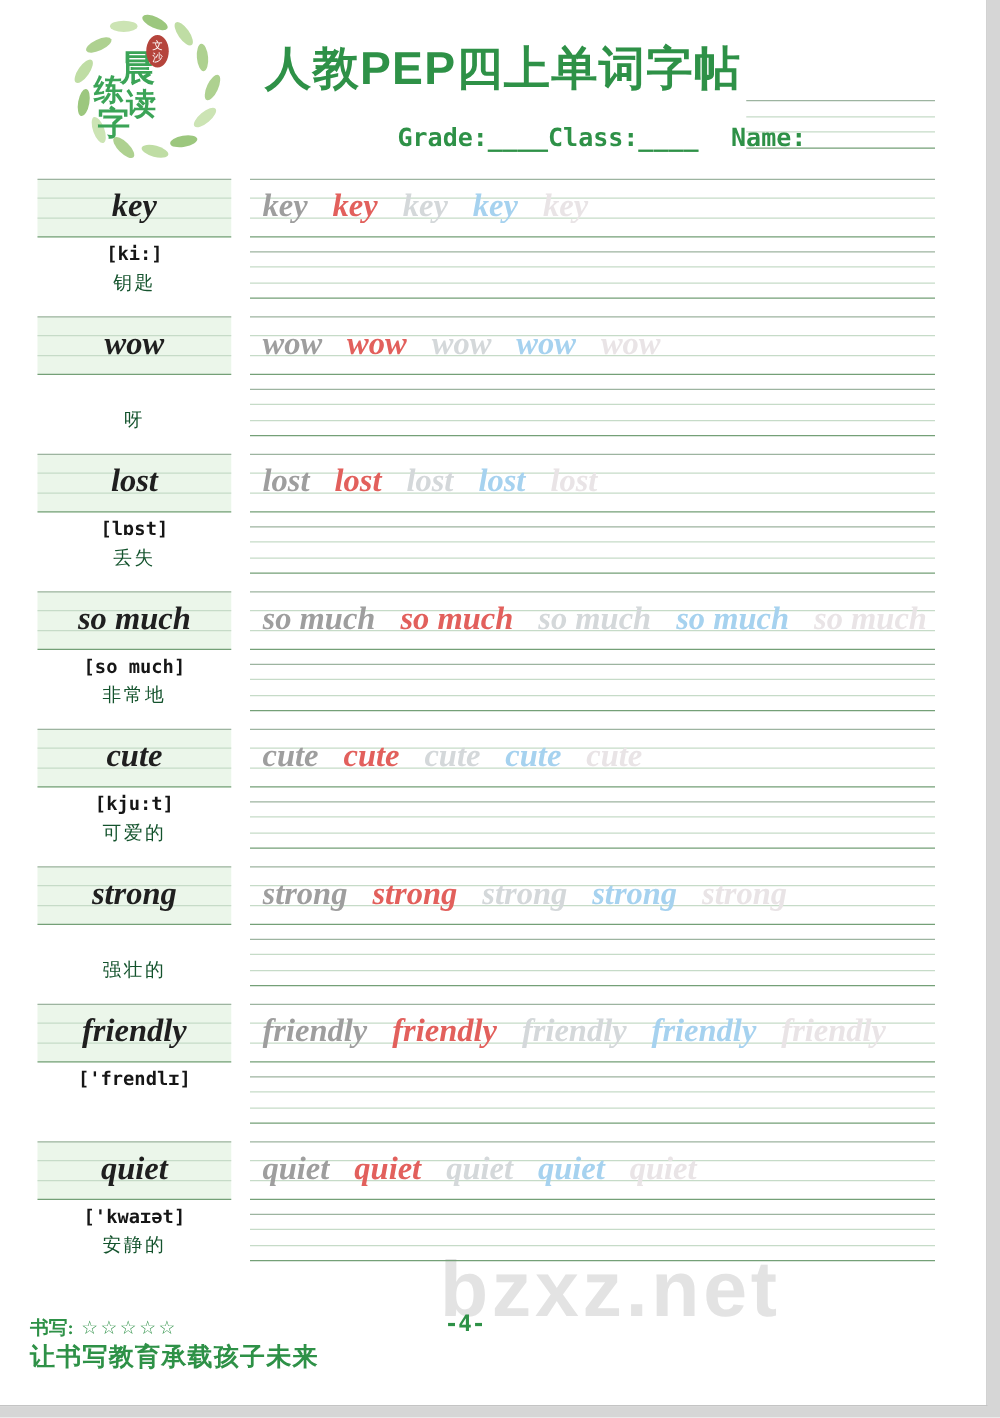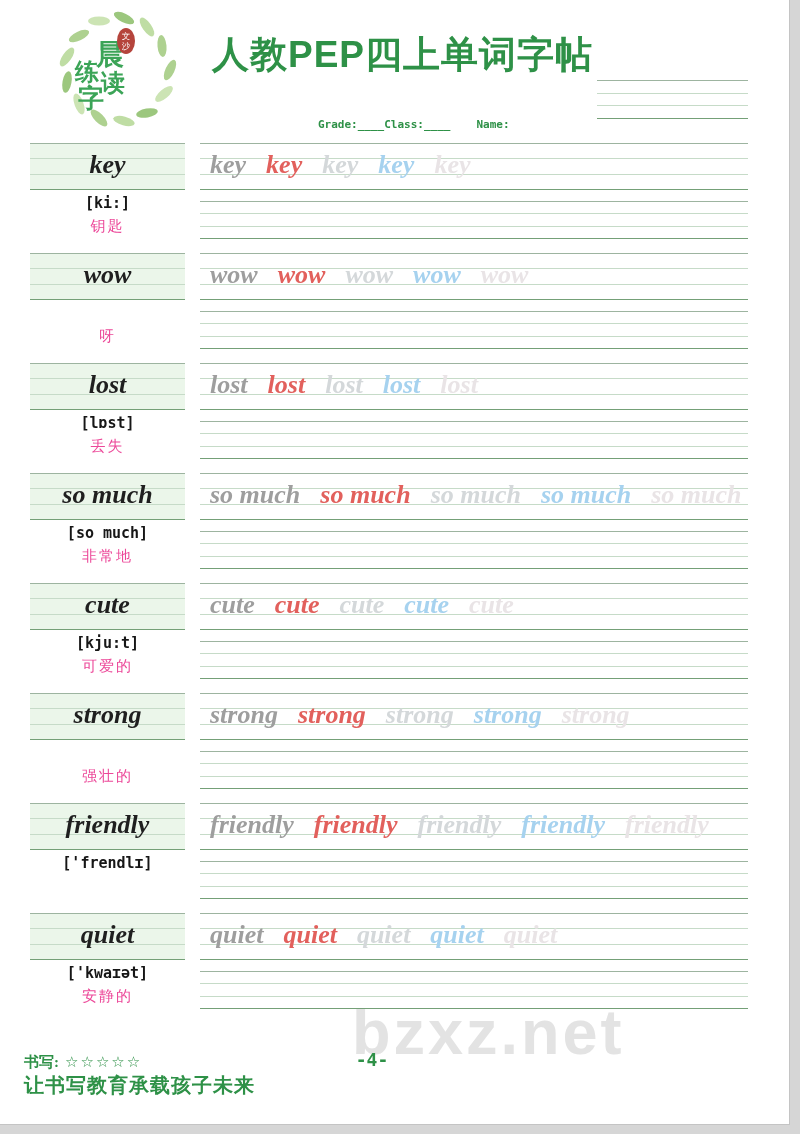--- a/index.html
+++ b/index.html
@@ -14,22 +14,22 @@
   }
   
   .logo{position:absolute;left:56px;top:6px;width:124px;height:128px;}
   .title{
     position:absolute;left:212px;top:30px;width:420px;
     font-family:Liberation Sans, sans-serif;font-weight:700;font-size:37px;
     color:#2e9147;letter-spacing:1px;white-space:nowrap;
   }
   .grade-row{
     position:absolute;left:318px;top:98px;
-    font-family:"DejaVu Sans Mono", monospace;font-weight:700;font-size:11px;
-    color:#2e9147;white-space:nowrap;margin-top:20px;
+    font-family:"DejaVu Sans Mono", monospace;font-weight:700;font-size:20px;
+    color:#2e9147;white-space:nowrap;
   }
   .grade-row .gap{display:inline-block;width:26px;}
   .name-grid{position:absolute;left:597px;top:80px;width:151px;height:38px;}
   
   .gl{position:absolute;left:0;right:0;height:1px;background:#c6dbc8;}
   .gl.l1{top:0;background:#9db4a0;}
   .gl.l4{background:#74a077;}
   .gA{height:47px;}
   .gA .l2{top:15px;} .gA .l3{top:31px;} .gA .l4{top:46px;}
   .gB{height:38px;}
@@ -46,21 +46,21 @@
     position:absolute;left:0;right:0;top:0;display:block;text-align:center;
     font-family:"Liberation Serif", serif;font-style:italic;font-weight:600;
     font-size:26px;line-height:44px;color:#1f1f1f;white-space:nowrap;
   }
   .phonetic{
     position:absolute;left:0;top:51px;width:215px;text-align:center;
     font-family:"DejaVu Sans Mono", monospace;font-weight:700;font-size:15px;color:#161616;
   }
   .meaning{
     position:absolute;left:0;top:74px;width:215px;text-align:center;
-    font-family:"Liberation Serif", serif;font-size:15px;color:#ec4899;letter-spacing:2px;
+    font-family:"Liberation Serif", serif;font-size:15px;color:#14532d;letter-spacing:2px;
   }
   .practiceA{position:absolute;left:200px;top:0;width:548px;}
   .practiceB{position:absolute;left:200px;top:58px;width:548px;}
   .trace-words{
     position:absolute;left:10px;top:0;right:0;height:47px;
     display:flex;gap:20px;overflow:hidden;white-space:nowrap;
   }
   .tw{
     font-family:"Liberation Serif", serif;font-style:italic;font-weight:600;
     font-size:26px;line-height:44px;flex:none;

